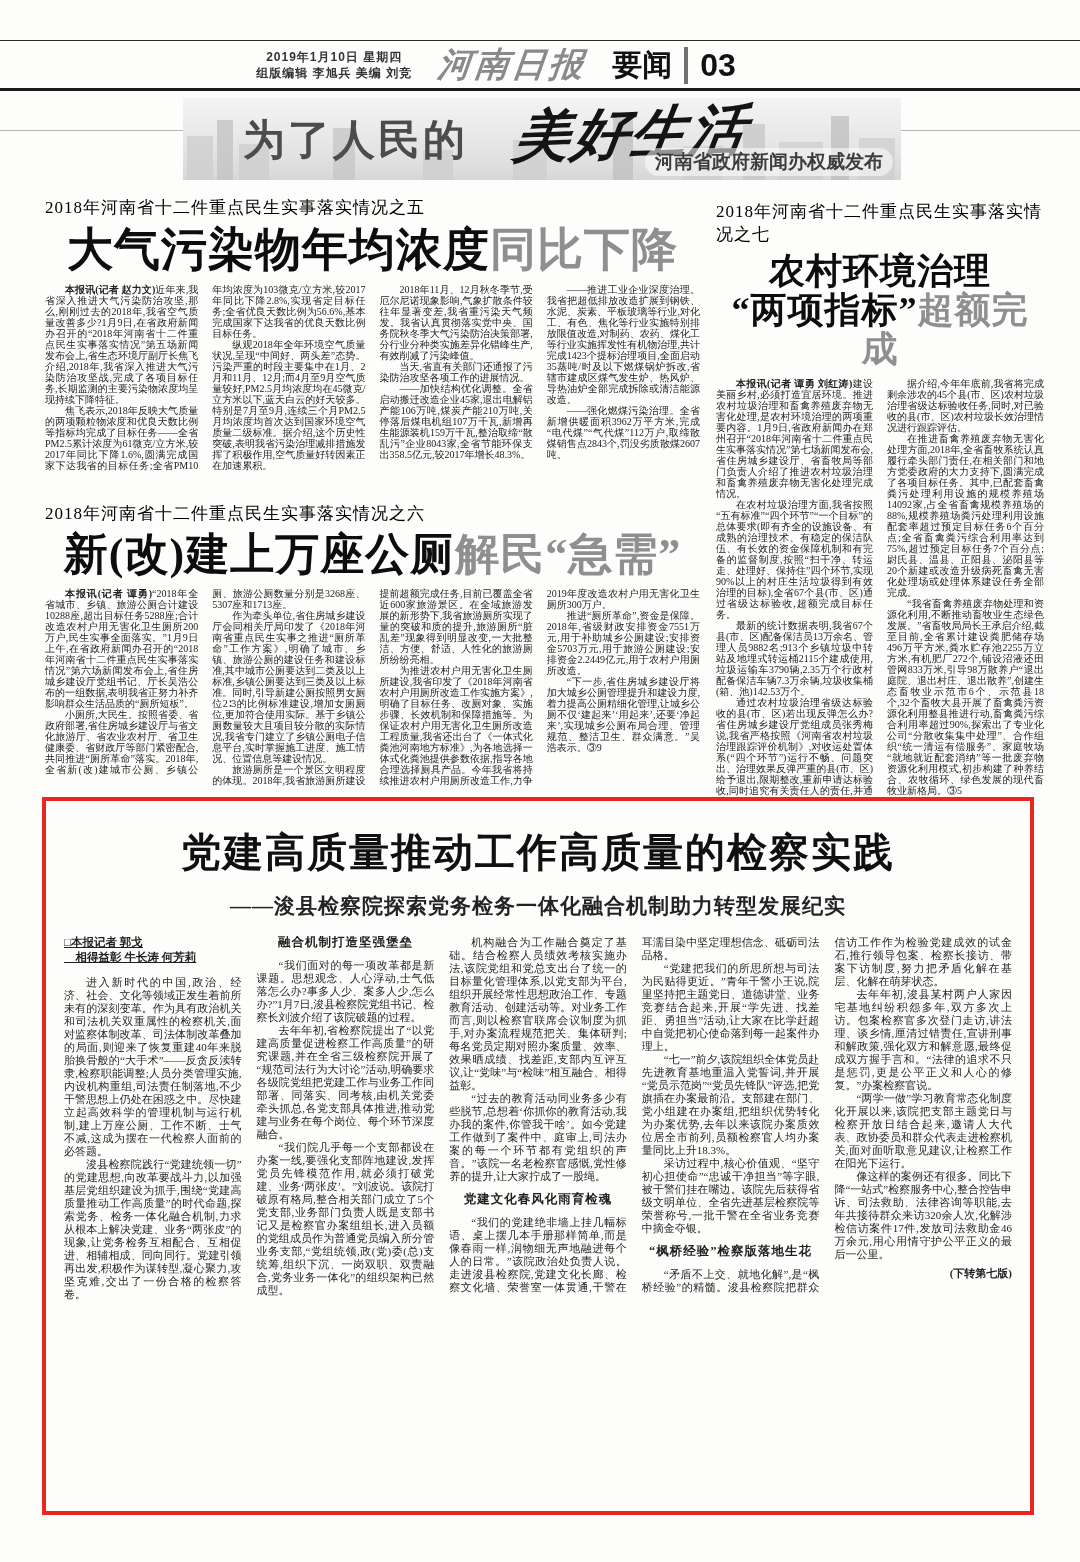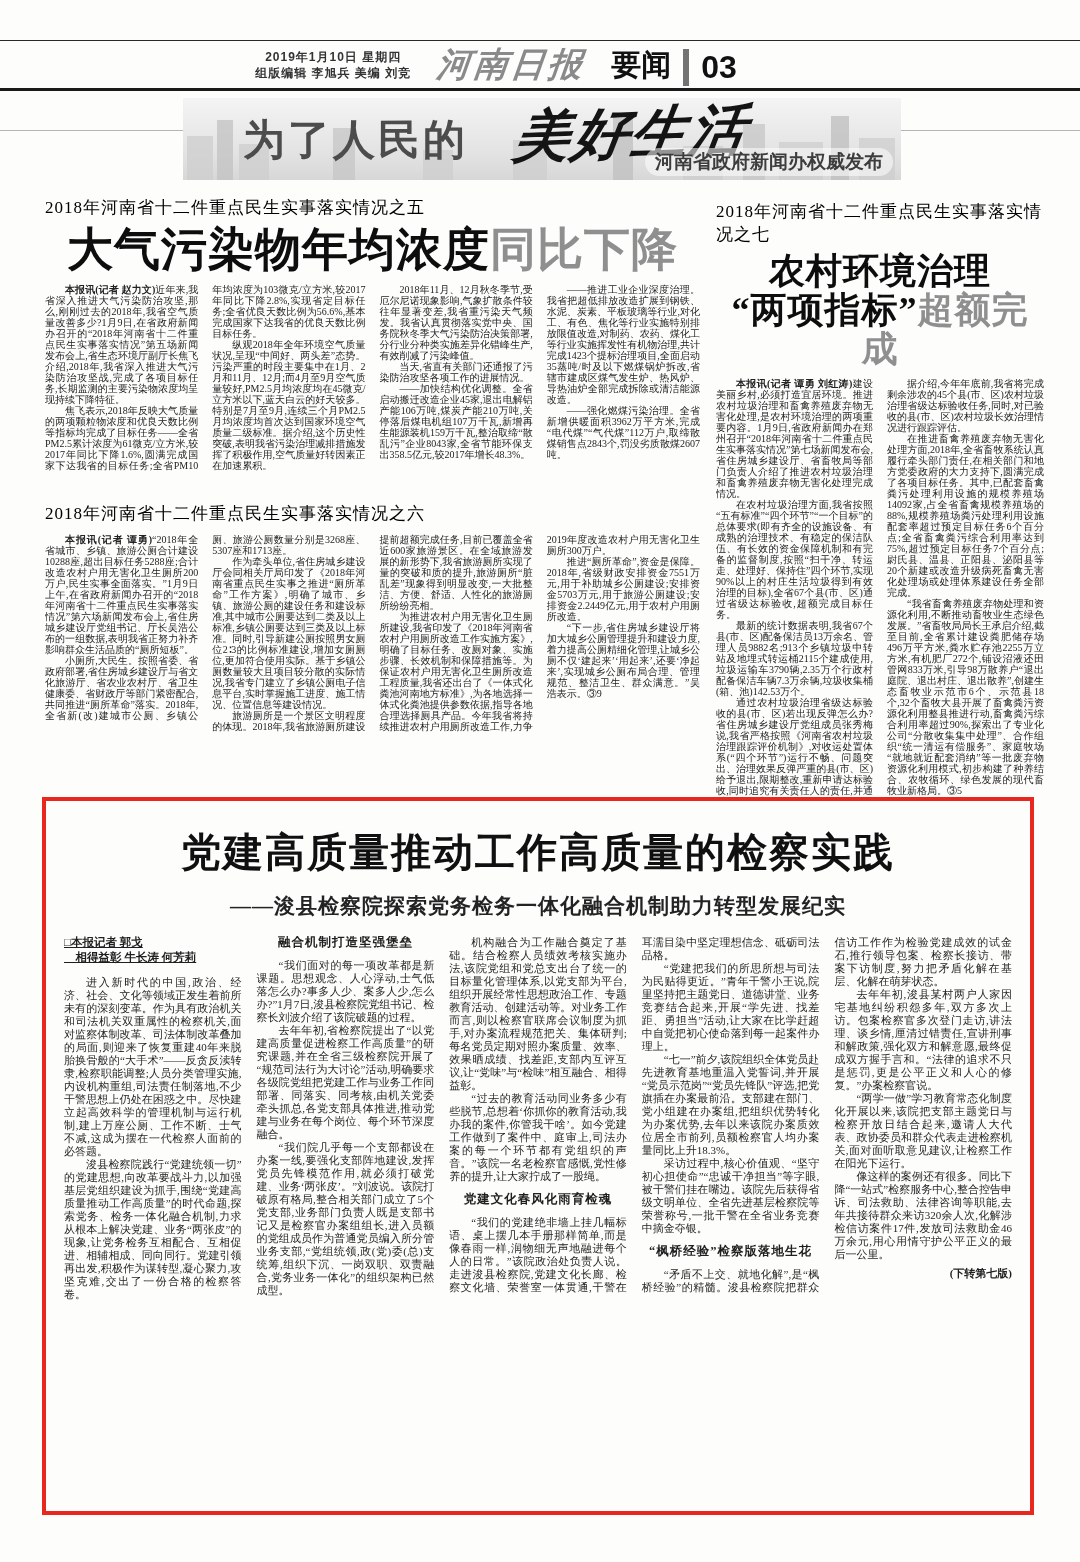--- a/index.html
+++ b/index.html
@@ -7,24 +7,24 @@
         font-family:"Liberation Serif","DejaVu Serif",serif;color:#1f1f1f;overflow:hidden;}
   
   .topline{position:absolute;left:0;top:40px;width:1080px;height:1px;background:#2a2a2a;}
   .thickline{position:absolute;left:0;top:88px;width:1080px;height:3px;background:#1a1a1a;}
   .masthead-row{position:absolute;left:0;top:44px;width:992px;height:42px;
         display:flex;justify-content:center;align-items:center;gap:26px;}
   .issue-info{font-family:"Liberation Sans","DejaVu Sans",sans-serif;font-size:12px;
         line-height:16px;color:#333;text-align:center;font-weight:bold;letter-spacing:1px;}
   .masthead{font-size:34px;font-weight:bold;font-style:italic;color:#8a8a8a;
         letter-spacing:3px;transform:skewX(-6deg);}
-  .section-block{display:flex;align-items:flex-end;gap:12px;}
+  .section-block{display:flex;align-items:center;gap:12px;}
   .section{font-family:"Liberation Sans","DejaVu Sans",sans-serif;font-size:30px;font-weight:bold;color:#111;}
   .pageno{font-family:"Liberation Sans","DejaVu Sans",sans-serif;font-size:32px;font-weight:bold;color:#111;
-        border-left:6px solid #737373;padding-left:12px;}
+        border-left:4px solid #737373;padding-left:12px;}
   
   .banner-rule{position:absolute;left:0;top:130px;width:1080px;height:1px;background:#b5b5b5;}
   .banner{position:absolute;left:183px;top:98px;width:718px;height:82px;
         background:linear-gradient(180deg,#f4f4f4 0%,#e2e2e2 70%,#d7d7d7 100%);overflow:hidden;}
   .sky i{position:absolute;bottom:0;background:#cdcdcd;opacity:.75;}
   .sky i:nth-child(1){left:4px;width:26px;height:44px;}
   .sky i:nth-child(2){left:34px;width:16px;height:60px;background:#c2c2c2;}
   .sky i:nth-child(3){left:56px;width:30px;height:36px;}
   .sky i:nth-child(4){left:150px;width:22px;height:52px;background:#c6c6c6;}
   .sky i:nth-child(5){left:330px;width:34px;height:40px;}
@@ -122,20 +122,21 @@
         <p class="para">最新的统计数据表明,我省67个县(市、区)配备保洁员13万余名、管理人员9882名;913个乡镇垃圾中转站及地埋式转运桶2115个建成使用,垃圾运输车3790辆,2.35万个行政村配备保洁车辆7.3万余辆,垃圾收集桶(箱、池)142.53万个。</p>
         <p class="para">通过农村垃圾治理省级达标验收的县(市、区)若出现反弹怎么办?省住房城乡建设厅党组成员张秀梅说,我省严格按照《河南省农村垃圾治理跟踪评价机制》,对收运处置体系(“四个环节”)运行不畅、问题突出、治理效果反弹严重的县(市、区)给予退出,限期整改,重新申请达标验收,同时追究有关责任人的责任,并通过媒体向社会公布。</p>
         <p class="para">据介绍,今年年底前,我省将完成剩余涉农的45个县(市、区)农村垃圾治理省级达标验收任务,同时,对已验收的县(市、区)农村垃圾长效治理情况进行跟踪评估。</p>
         <p class="para">在推进畜禽养殖废弃物无害化处理方面,2018年,全省畜牧系统认真履行牵头部门责任,在相关部门和地方党委政府的大力支持下,圆满完成了各项目标任务。其中,已配套畜禽粪污处理利用设施的规模养殖场14092家,占全省畜禽规模养殖场的88%,规模养殖场粪污处理利用设施配套率超过预定目标任务6个百分点;全省畜禽粪污综合利用率达到75%,超过预定目标任务7个百分点;尉氏县、温县、正阳县、泌阳县等20个新建或改造升级病死畜禽无害化处理场或处理体系建设任务全部完成。</p>
         <p class="para">“我省畜禽养殖废弃物处理和资源化利用,不断推动畜牧业生态绿色发展。”省畜牧局局长王承启介绍,截至目前,全省累计建设粪肥储存场496万平方米,粪水贮存池2255万立方米,有机肥厂272个,铺设沼液还田管网833万米,引导98万散养户“退出庭院、退出村庄、退出散养”,创建生态畜牧业示范市6个、示范县18个,32个畜牧大县开展了畜禽粪污资源化利用整县推进行动,畜禽粪污综合利用率超过90%,探索出了专业化公司“分散收集集中处理”、合作组织“统一清运有偿服务”、家庭牧场“就地就近配套消纳”等一批废弃物资源化利用模式,初步构建了种养结合、农牧循环、绿色发展的现代畜牧业新格局。③5</p>
       </div>
   </section>
 
   <section class="art" style="left:45px;top:502px;width:655px;">
     <p class="kicker">2018年河南省十二件重点民生实事落实情况之六</p>
+    <h1 class="hl hl-toilet"><span>新(改)建上万座公厕</span><span class="gray">解民“急需”</span></h1>
     <div class="body body-toilet">
         <p class="para"><b>本报讯(记者 谭勇)</b>“2018年全省城市、乡镇、旅游公厕合计建设10288座,超出目标任务5288座;合计改造农村户用无害化卫生厕所200万户,民生实事全面落实。”1月9日上午,在省政府新闻办召开的“2018年河南省十二件重点民生实事落实情况”第六场新闻发布会上,省住房城乡建设厅党组书记、厅长吴浩公布的一组数据,表明我省正努力补齐影响群众生活品质的“厕所短板”。</p>
         <p class="para">小厕所,大民生。按照省委、省政府部署,省住房城乡建设厅与省文化旅游厅、省农业农村厅、省卫生健康委、省财政厅等部门紧密配合,共同推进“厕所革命”落实。2018年,全省新(改)建城市公厕、乡镇公厕、旅游公厕数量分别是3268座、5307座和1713座。</p>
         <p class="para">作为牵头单位,省住房城乡建设厅会同相关厅局印发了《2018年河南省重点民生实事之推进“厕所革命”工作方案》,明确了城市、乡镇、旅游公厕的建设任务和建设标准,其中城市公厕要达到二类及以上标准,乡镇公厕要达到三类及以上标准。同时,引导新建公厕按照男女厕位2∶3的比例标准建设,增加女厕厕位,更加符合使用实际。基于乡镇公厕数量较大且项目较分散的实际情况,我省专门建立了乡镇公厕电子信息平台,实时掌握施工进度、施工情况、位置信息等建设情况。</p>
         <p class="para">旅游厕所是一个景区文明程度的体现。2018年,我省旅游厕所建设提前超额完成任务,目前已覆盖全省近600家旅游景区。在全域旅游发展的新形势下,我省旅游厕所实现了量的突破和质的提升,旅游厕所“脏乱差”现象得到明显改变,一大批整洁、方便、舒适、人性化的旅游厕所纷纷亮相。</p>
         <p class="para">为推进农村户用无害化卫生厕所建设,我省印发了《2018年河南省农村户用厕所改造工作实施方案》,明确了目标任务、改厕对象、实施步骤、长效机制和保障措施等。为保证农村户用无害化卫生厕所改造工程质量,我省还出台了《一体式化粪池河南地方标准》,为各地选择一体式化粪池提供参数依据,指导各地合理选择厕具产品。今年我省将持续推进农村户用厕所改造工作,力争2019年度改造农村户用无害化卫生厕所300万户。</p>
         <p class="para">推进“厕所革命”,资金是保障。2018年,省级财政安排资金7551万元,用于补助城乡公厕建设;安排资金5703万元,用于旅游公厕建设;安排资金2.2449亿元,用于农村户用厕所改造。</p>
         <p class="para">“下一步,省住房城乡建设厅将加大城乡公厕管理提升和建设力度,着力提高公厕精细化管理,让城乡公厕不仅‘建起来’‘用起来’,还要‘净起来’,实现城乡公厕布局合理、管理规范、整洁卫生、群众满意。”吴浩表示。③9</p>
       </div>
   </section>

